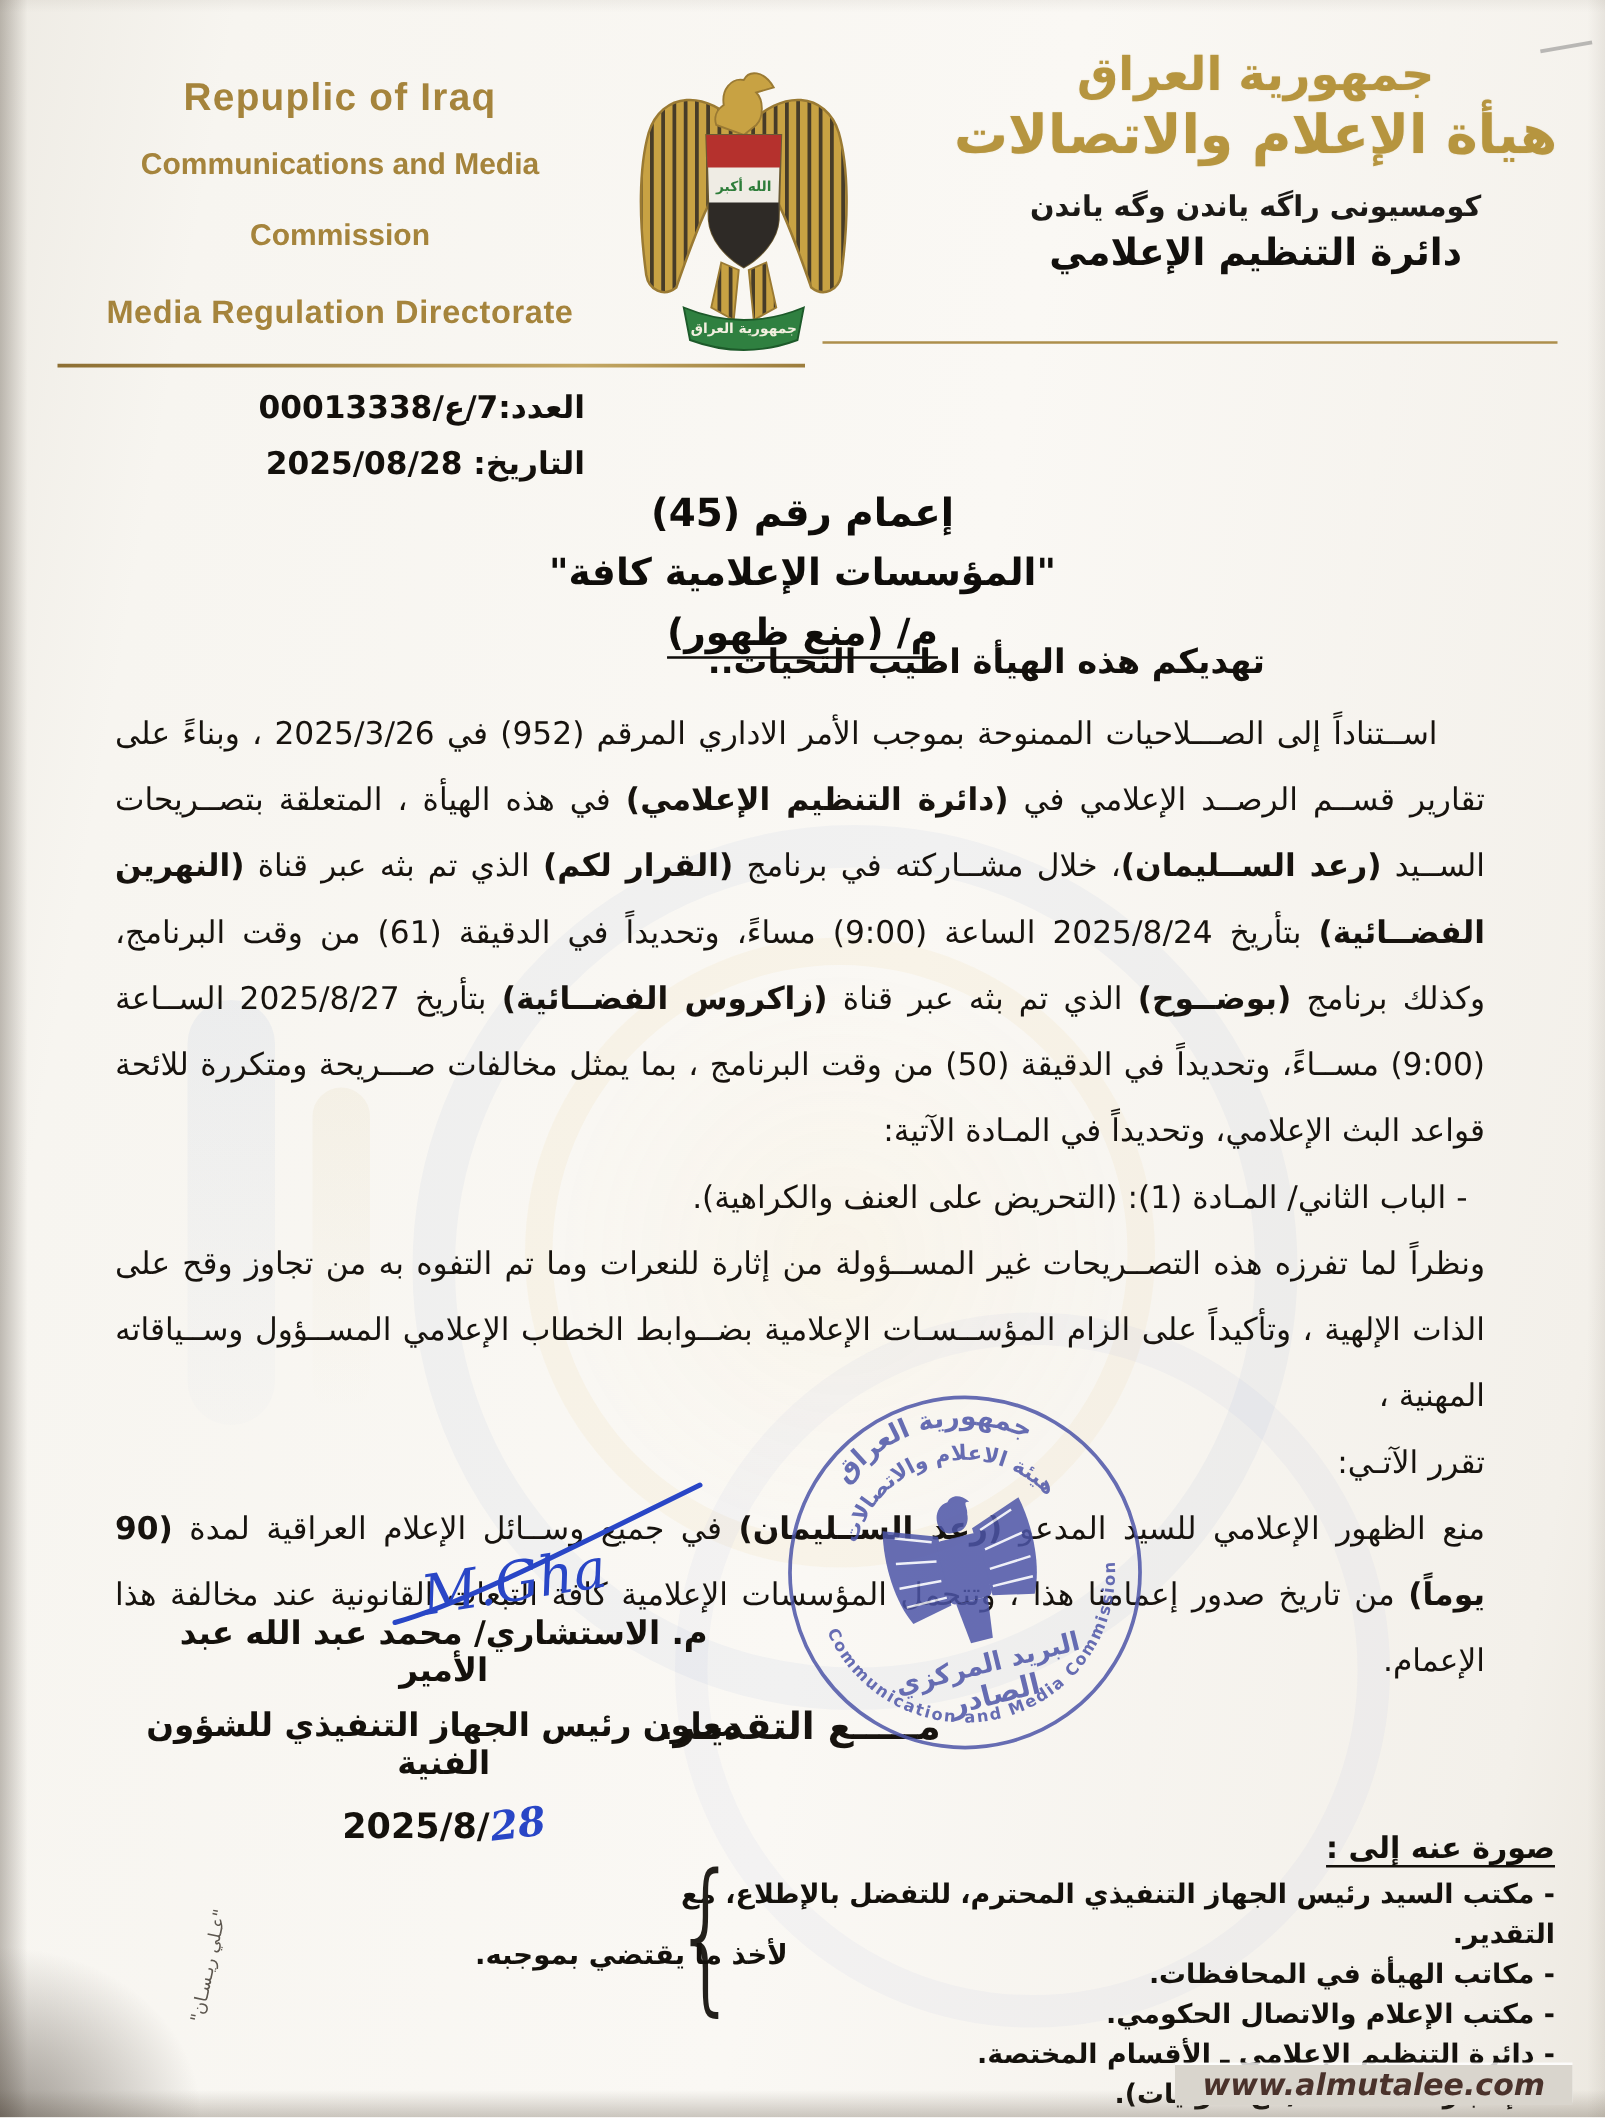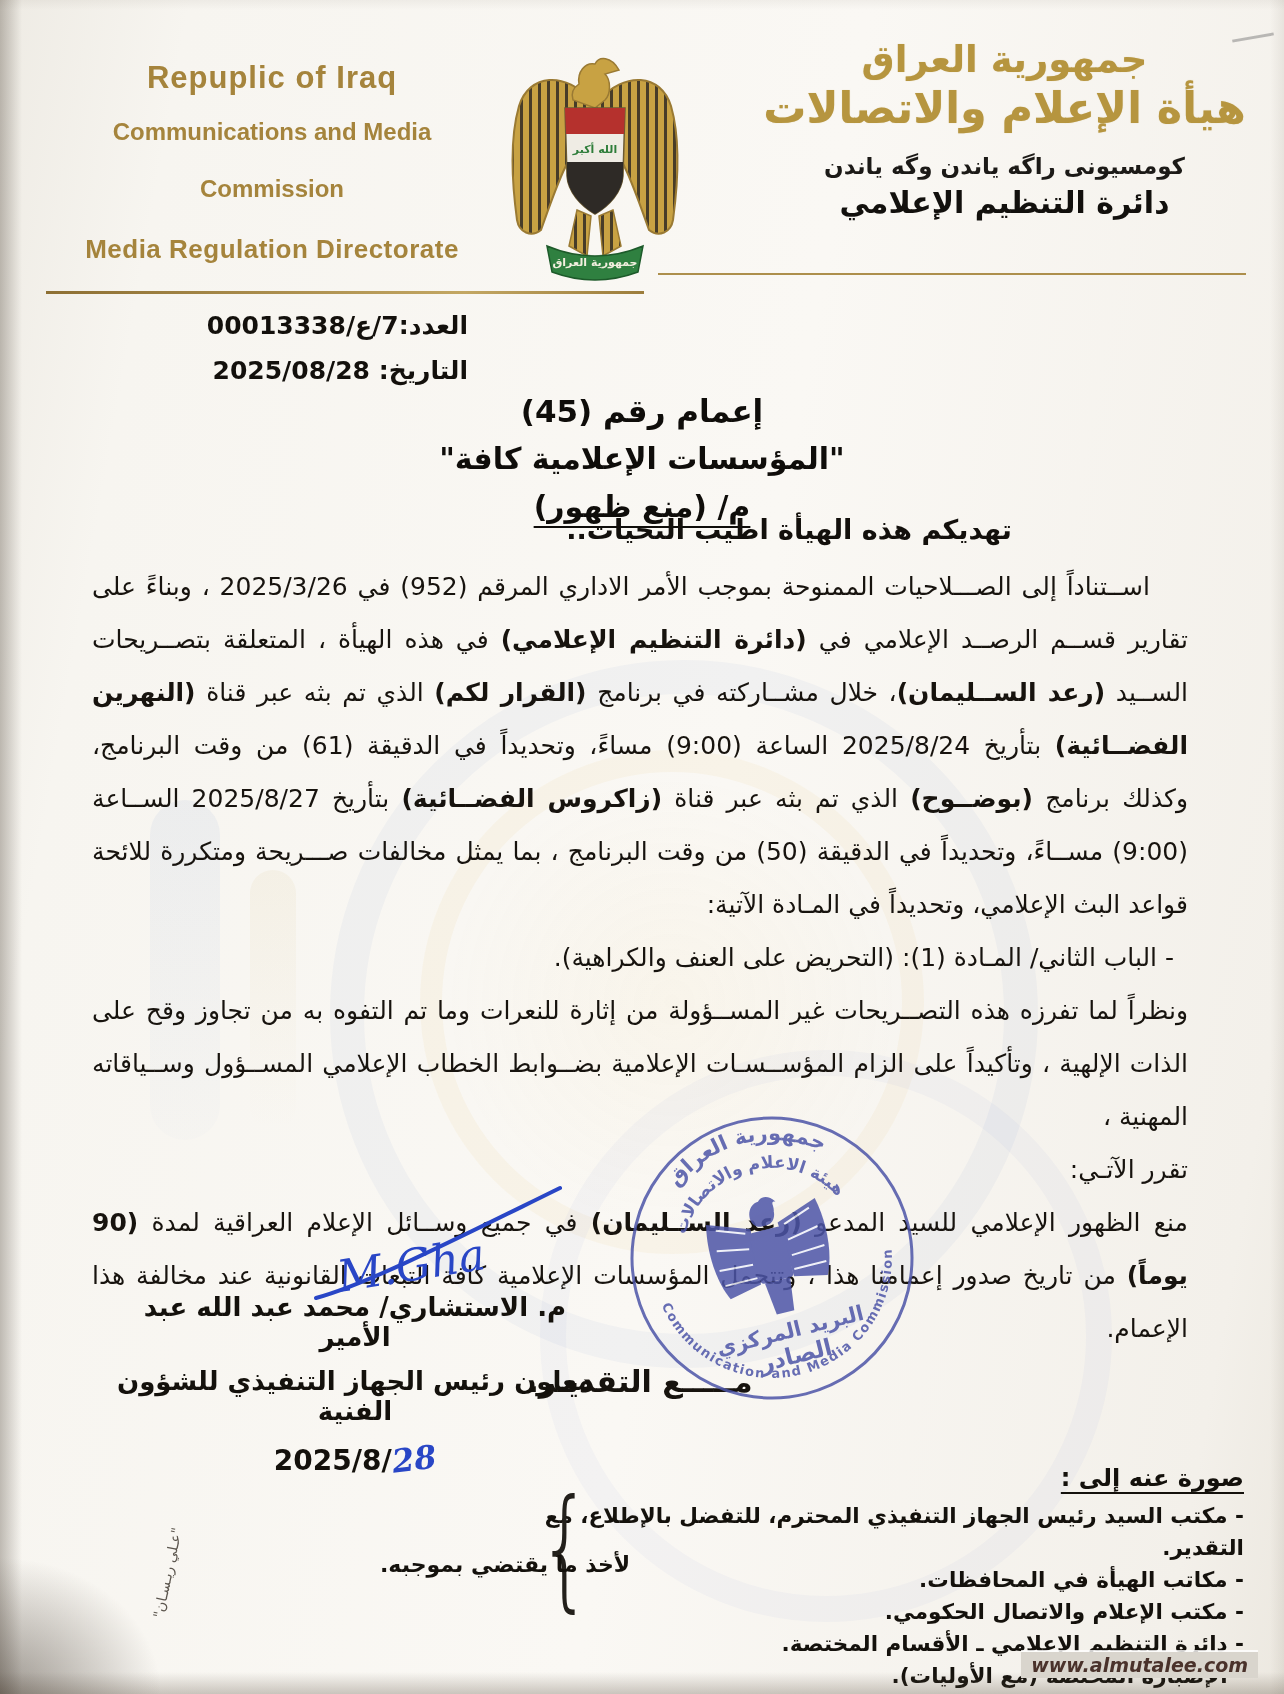--- a/index.html
+++ b/index.html
@@ -88,21 +88,21 @@
   .cc .head{font-size:24px;text-decoration:underline;text-underline-offset:6px;margin-bottom:8px;}
   .cc .item{font-size:21.5px;line-height:32px;}
   .brace{position:absolute;left:538px;top:1470px;font-size:118px;font-weight:200;color:#23201b;
     transform:scaleX(0.72) scaleY(1.12);transform-origin:left top;z-index:22;font-family:"DejaVu Sans",sans-serif;}
   .brace-note{position:absolute;left:380px;top:1552px;direction:rtl;font-weight:bold;font-size:22px;color:#14110c;z-index:22;}
 
   
   .side-note{position:absolute;left:150px;top:1616px;font-size:14px;color:#5c564e;
     transform:rotate(-78deg);transform-origin:left top;white-space:nowrap;z-index:22;}
   .watermark{position:absolute;right:26px;top:1652px;background:#d9d5cd;color:#4a322b;
-    font-style:italic;font-weight:bold;font-size:19px;padding:2px 10px;z-index:62;
+    font-style:italic;font-weight:bold;font-size:24px;padding:2px 22px;z-index:62;
     box-shadow:0 -2px 0 rgba(255,255,255,.8);}
 </style>
 </head>
 <body>
 
 <div class="page">
 
   <div class="ghost ghost-ring1"></div>
   <div class="ghost ghost-ring2"></div>
   <div class="ghost ghost-ring3"></div>

